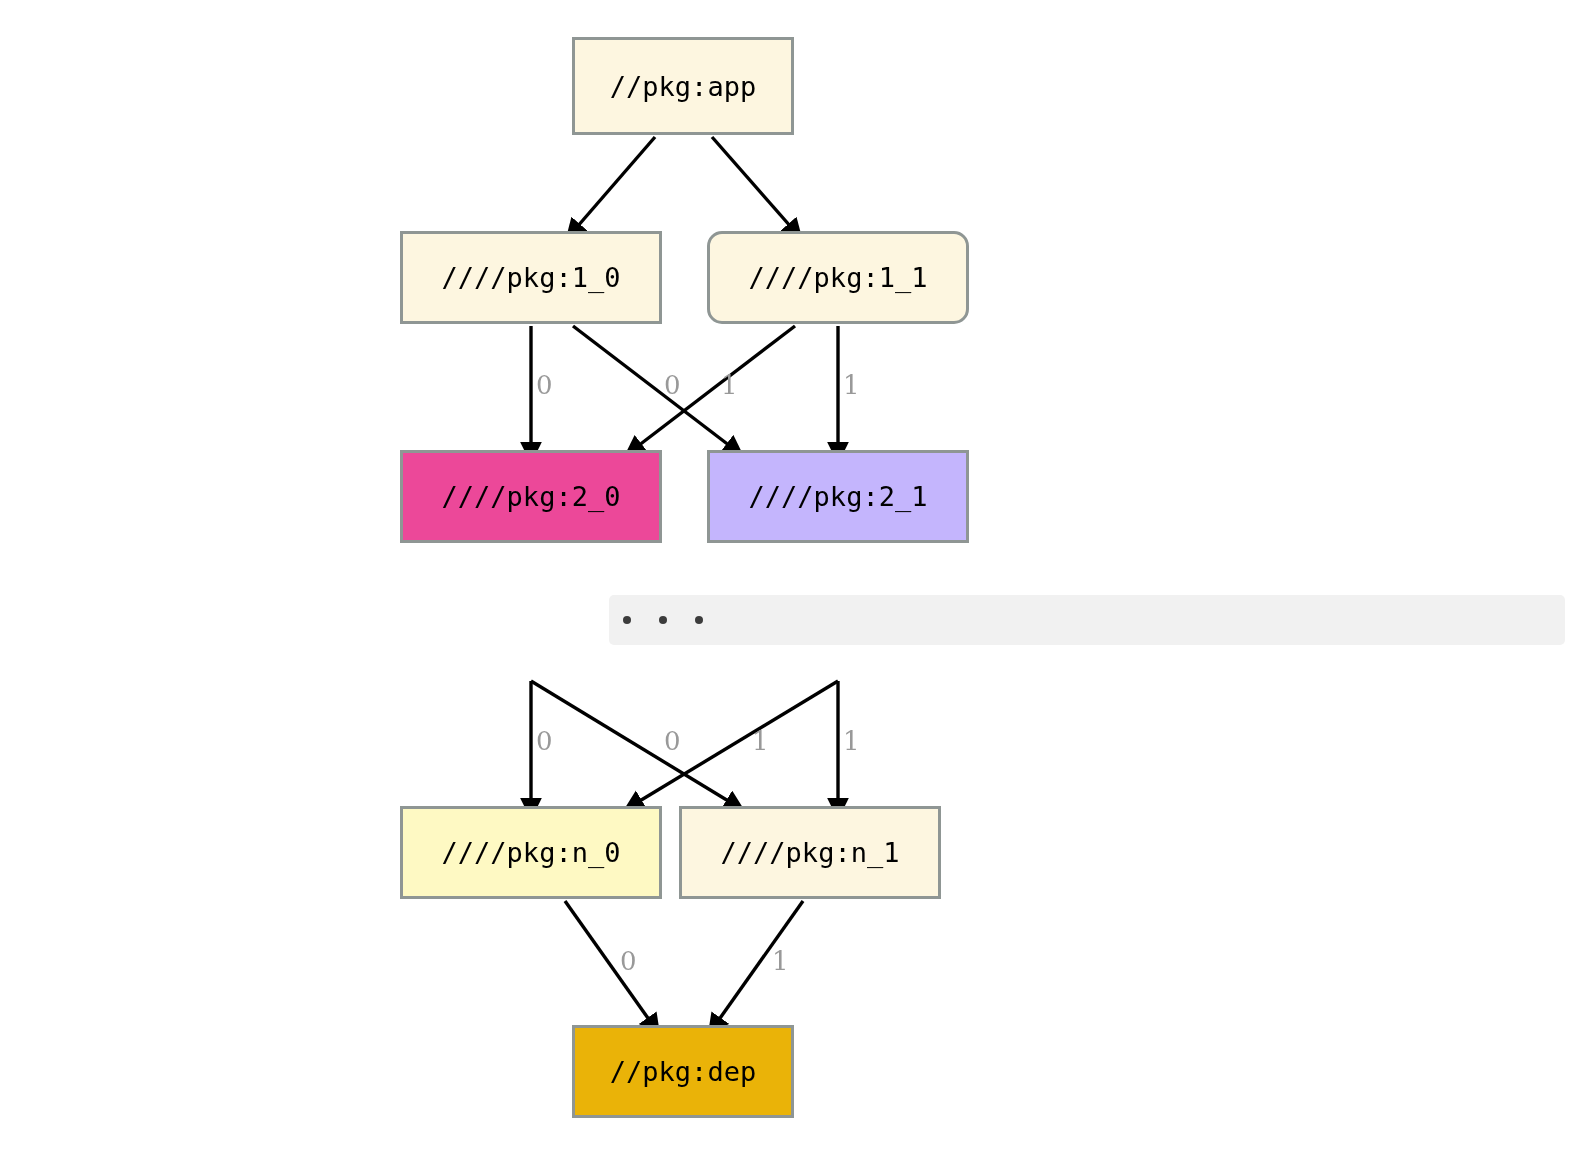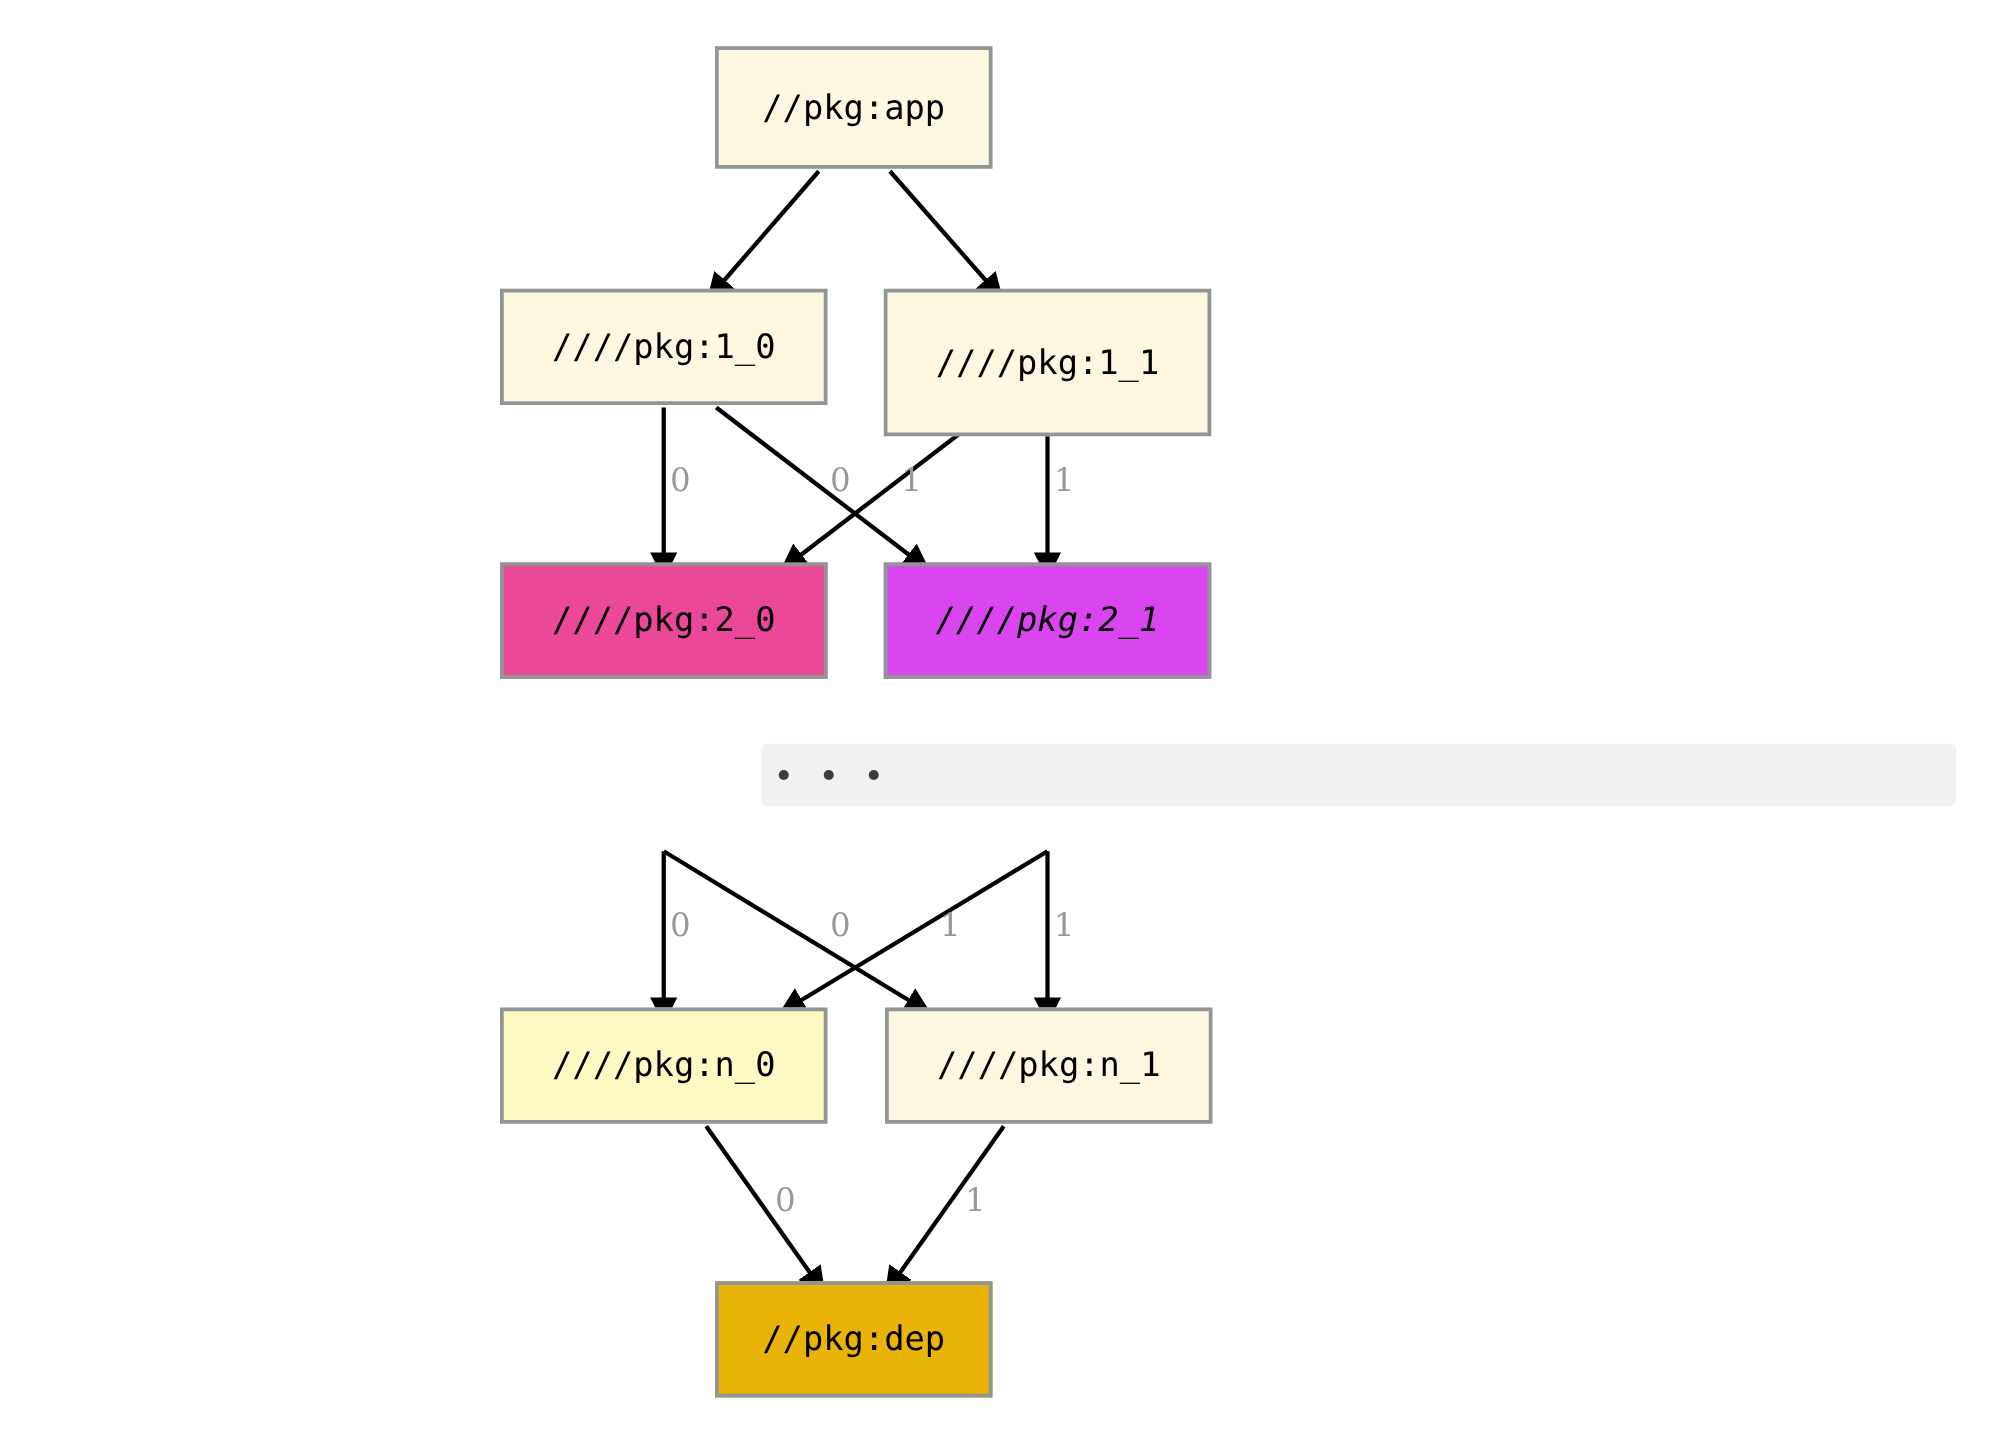--- a/index.html
+++ b/index.html
@@ -95,33 +95,33 @@
       </g>
   </svg>
 
   <div id="nodes-layer">
       <div class="node-box" style="left: 572px; top: 37px; width: 222px; height: 98px; background: rgb(253, 246, 224); border-color: rgb(143, 150, 148);">
         <span class="node-label">//pkg:app</span>
       </div>
       <div class="node-box" style="left: 400px; top: 231px; width: 262px; height: 93px; background: rgb(253, 246, 224); border-color: rgb(143, 150, 148); text-align: center;">
         <span class="node-label">////pkg:1_0</span>
       </div>
-      <div class="node-box" style="left: 707px; top: 231px; width: 262px; height: 118px; background: rgb(253, 246, 224); border-color: rgb(143, 150, 148);">
+      <div class="node-box" style="left: 707px; top: 231px; width: 262px; height: 93px; background: rgb(253, 246, 224); border-color: rgb(143, 150, 148); border-radius: 15px;">
         <span class="node-label">////pkg:1_1</span>
       </div>
       <div class="node-box" style="left: 400px; top: 450px; width: 262px; height: 93px; background: #ec4899; border-color: rgb(143, 150, 148);">
         <span class="node-label">////pkg:2_0</span>
       </div>
-      <div class="node-box" style="left: 707px; top: 450px; width: 262px; height: 93px; background: #d946ef; border-color: rgb(143, 150, 148); font-style: italic;">
+      <div class="node-box" style="left: 707px; top: 450px; width: 262px; height: 93px; background: #c4b5fd; border-color: rgb(143, 150, 148);">
         <span class="node-label">////pkg:2_1</span>
       </div>
       <div class="node-box" style="left: 400px; top: 806px; width: 262px; height: 93px; background: #fef9c3; border-color: rgb(143, 150, 148);">
         <span class="node-label">////pkg:n_0</span>
       </div>
-      <div class="node-box" style="left: 708px; top: 806px; width: 262px; height: 93px; background: rgb(253, 246, 224); border-color: rgb(143, 150, 148);">
+      <div class="node-box" style="left: 679px; top: 806px; width: 262px; height: 93px; background: rgb(253, 246, 224); border-color: rgb(143, 150, 148);">
         <span class="node-label">////pkg:n_1</span>
       </div>
       <div class="node-box" style="left: 572px; top: 1025px; width: 222px; height: 93px; background: #eab308; border-color: rgb(143, 150, 148);">
         <span class="node-label">//pkg:dep</span>
       </div>
     </div>
   <div id="edge-labels-layer">
       <div class="edge-label" style="left: 536px; top: 372px; color: rgb(153, 153, 153);">0</div>
       <div class="edge-label" style="left: 664px; top: 372px; color: rgb(153, 153, 153);">0</div>
       <div class="edge-label" style="left: 721px; top: 372px; color: rgb(153, 153, 153);">1</div>

